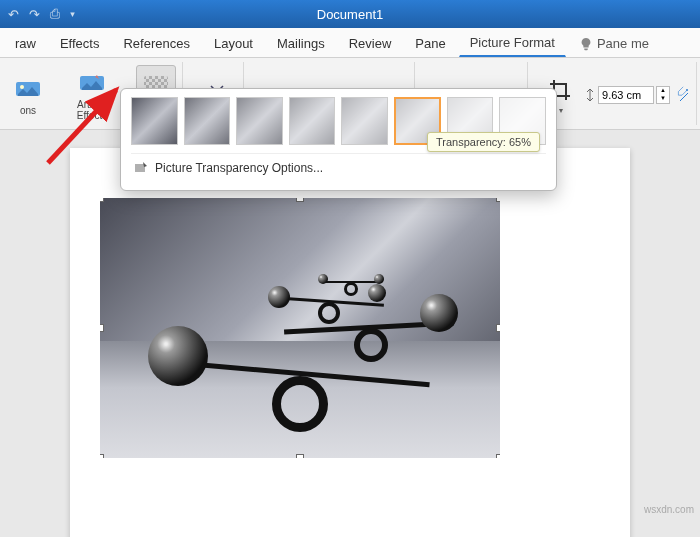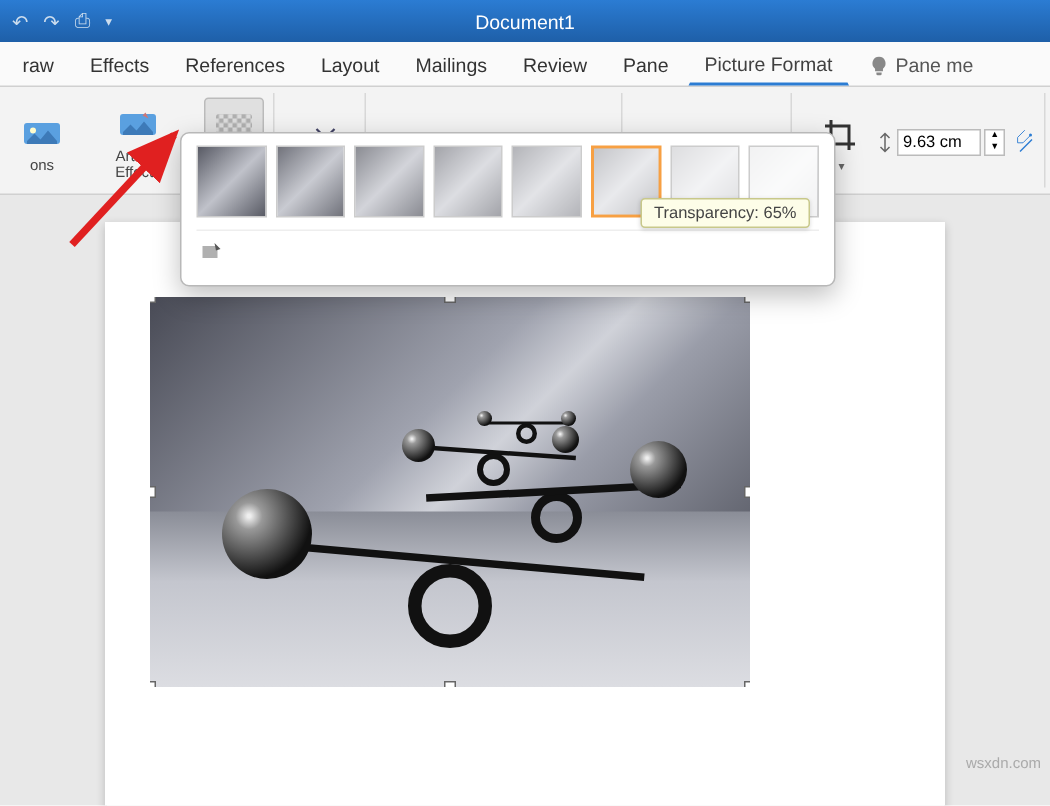--- a/index.html
+++ b/index.html
@@ -300,20 +300,21 @@
     <div class="thumb">
         <div class="thumb-overlay" style="opacity:.92"></div>
       </div>
   </div>
   <div class="tooltip">Transparency: 65%</div>
   <div class="opt-row">
     <svg width="16" height="16">
         <rect x="2" y="4" width="10" height="8" fill="#b0b0b0"></rect>
         <path d="M10 2l4 4-3 1z" fill="#555"></path>
       </svg>
+    <span>Picture Transparency Options...</span>
   </div>
 </div>
 
 <svg class="arrow" width="100" height="100">
   <defs>
       <marker id="ah" markerWidth="8" markerHeight="8" refX="6" refY="3" orient="auto">
         <path d="M0 0L7 3L0 6z" fill="#e02020"></path>
       </marker>
     </defs>
   <line x1="10" y1="85" x2="78" y2="12" stroke="#e02020" stroke-width="5" marker-end="url(#ah)"></line>

